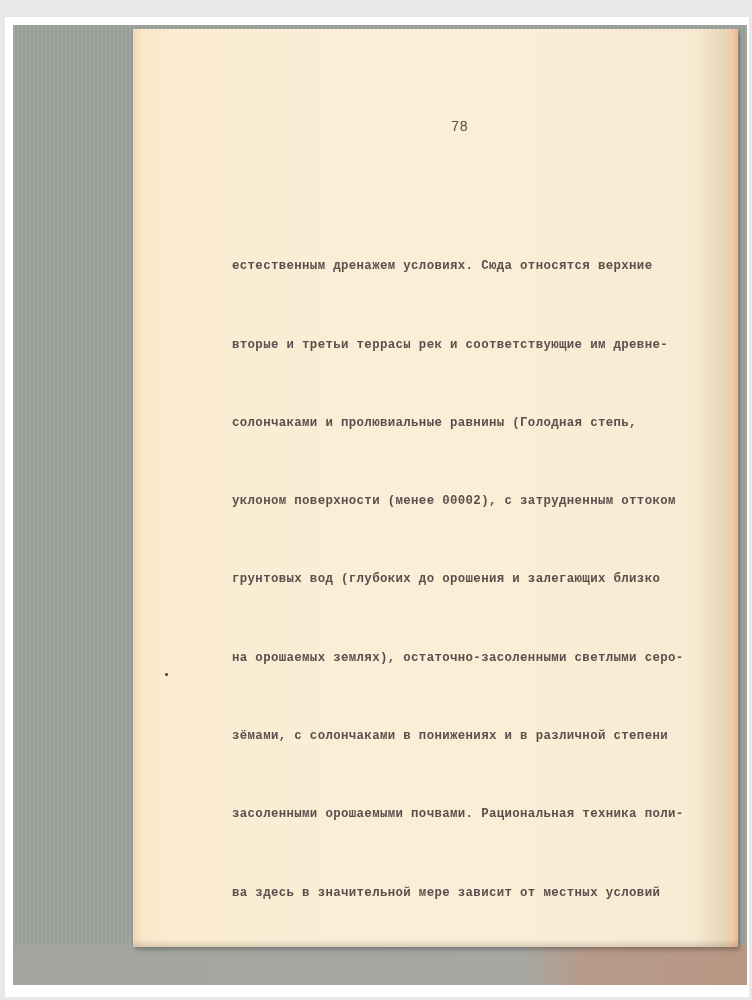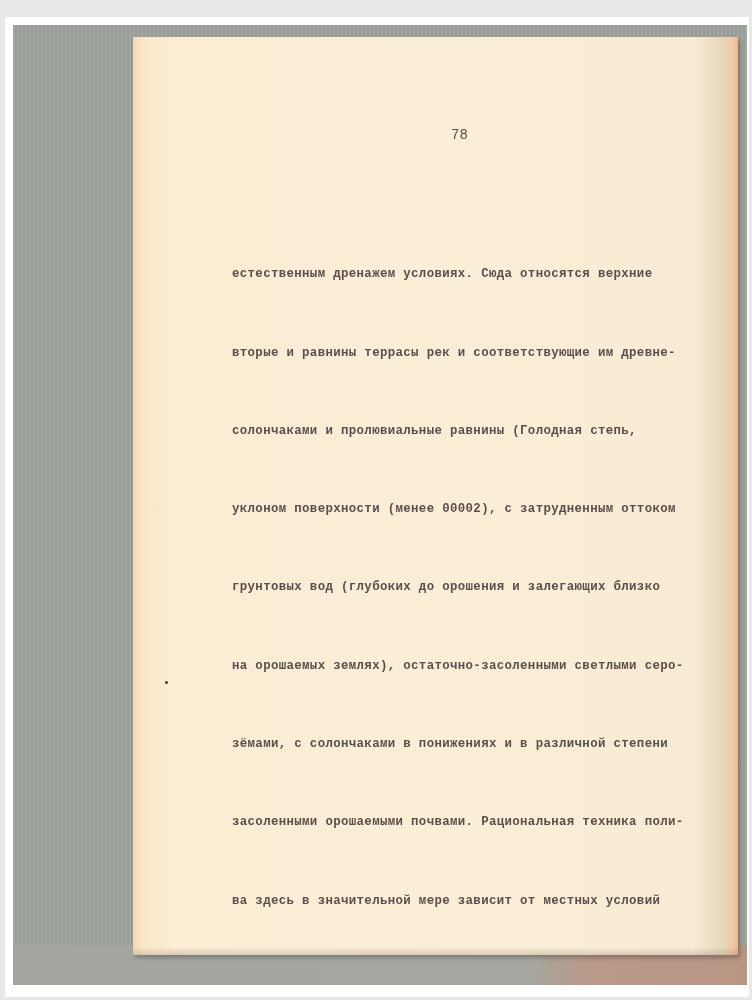--- a/index.html
+++ b/index.html
@@ -19,21 +19,21 @@
     }
     .scan::before {
       content: ""; position: absolute; inset: 0;
       background: repeating-linear-gradient(90deg, rgba(255,255,255,0.04) 0 2px, rgba(0,0,0,0.03) 2px 4px);
     }
     .bottom-strip {
       position: absolute; left: 0; right: 0; bottom: 0; height: 40px;
       background: linear-gradient(90deg, #a3a59f 0%, #a6a7a1 70%, #b89a8a 78%, #b89684 100%);
     }
     .page {
-      position: absolute; left: 120px; top: 12px; width: 605px; height: 918px;
+      position: absolute; left: 120px; top: 4px; width: 605px; height: 918px;
       background: linear-gradient(90deg, #f1d8b4 0px, #fae7c9 10px, #fbecd3 40px, #fbeed7 300px, #f9ebd3 560px, #e6d6ba 590px, #f2c9a6 600px, #e8b692 605px);
       box-shadow: 2px 3px 4px rgba(0,0,0,0.25);
     }
     .page::after {
       content: ""; position: absolute; left: 0; right: 0; bottom: 0; height: 8px;
       background: linear-gradient(180deg, rgba(0,0,0,0) 0%, rgba(120,110,95,0.25) 100%);
     }
     .page-number {
       position: absolute; left: 318px; top: 90px;
       font-size: 14px; color: #5a4f4c; letter-spacing: 0px;
@@ -58,21 +58,21 @@
 
 <div class="frame">
   <div class="scan">
     <div class="bottom-strip"></div>
     <div class="page">
       <div class="page-number">78</div>
       <div class="speck"></div>
       <div class="text">
         
         <span class="line">естественным дренажем условиях. Сюда относятся верхние</span>
-        <span class="line">вторые и равнины террасы рек и соответствующие им древне-</span>
+        <span class="line">вторые и третьи террасы рек и соответствующие им древне-</span>
         <span class="line">солончаками и пролювиальные равнины (Голодная степь,</span>
         <span class="line">уклоном поверхности (менее 00002), с затрудненным оттоком</span>
         <span class="line">грунтовых вод (глубоких до орошения и залегающих близко</span>
         <span class="line">на орошаемых землях), остаточно-засоленными светлыми серо-</span>
         <span class="line">зёмами, с солончаками в понижениях и в различной степени</span>
         <span class="line">засоленными орошаемыми почвами. Рациональная техника поли-</span>
         <span class="line">ва здесь в значительной мере зависит от местных условий</span>
         
         
         

